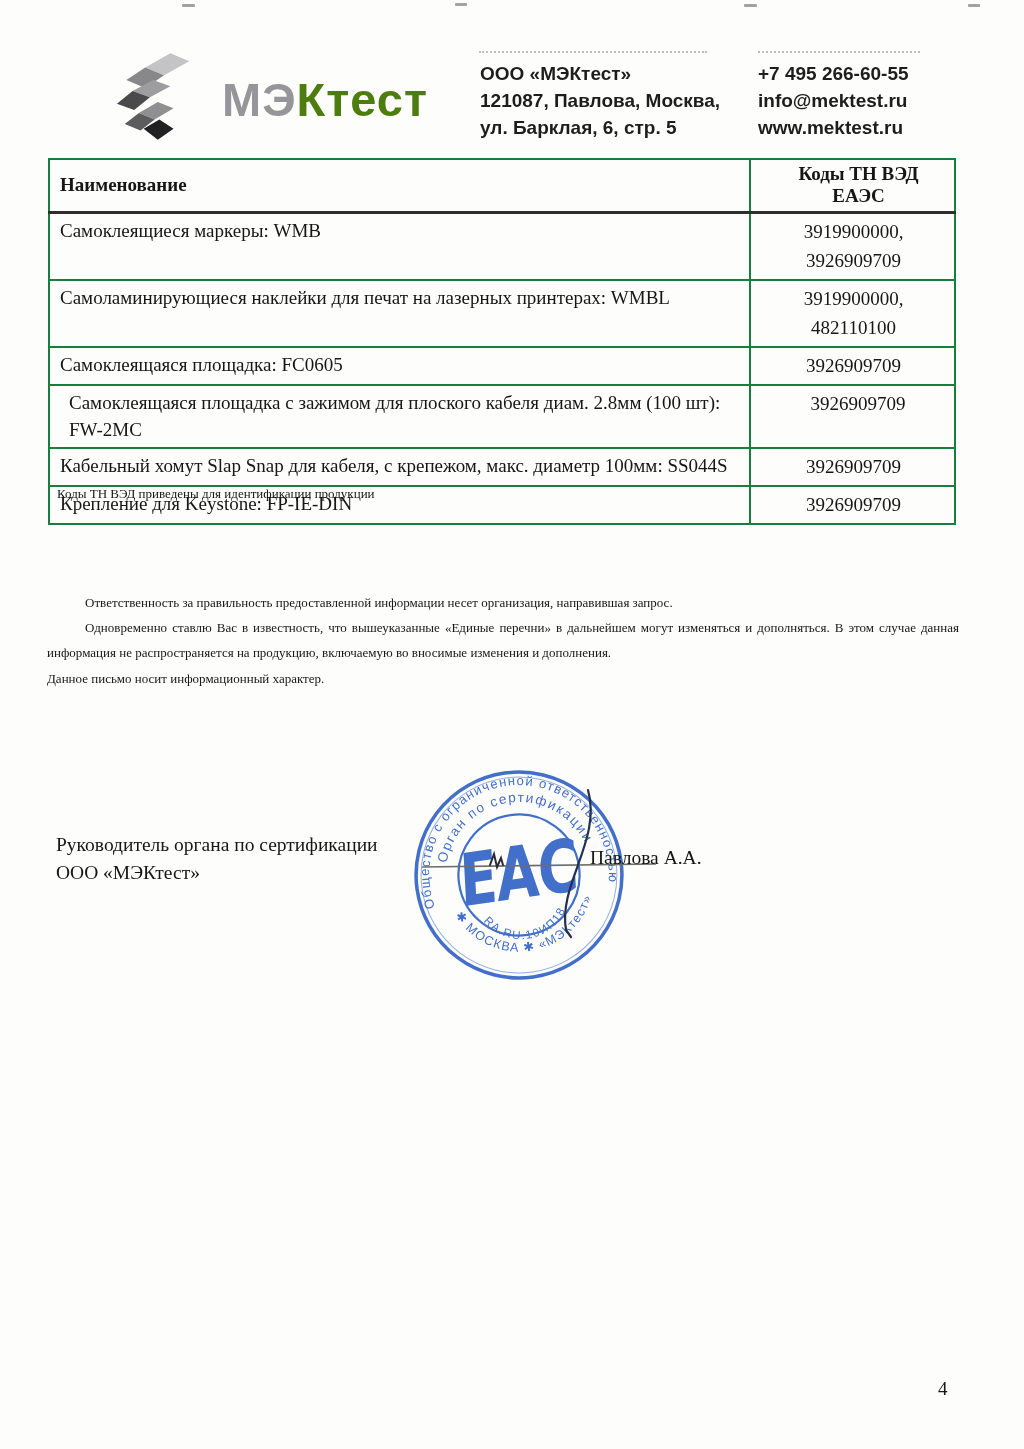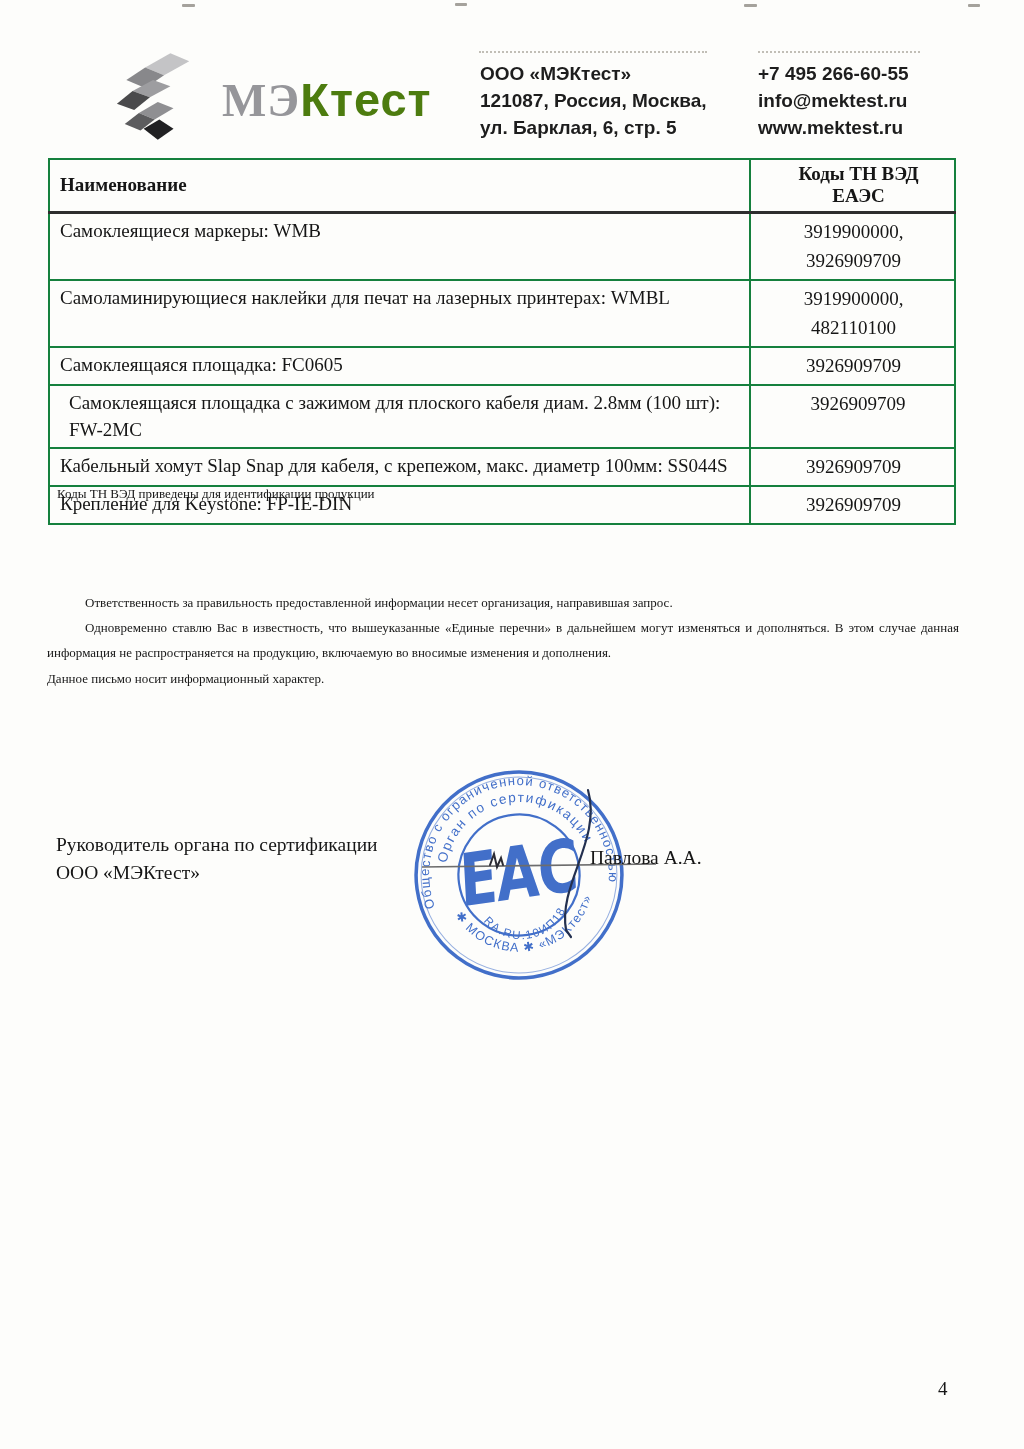--- a/index.html
+++ b/index.html
@@ -13,21 +13,21 @@
   }
   .abs{position:absolute;}
 
   
   .scan-dash{position:absolute;height:3px;background:#8f8b84;border-radius:1px;opacity:.8;}
   .letterhead-rule{position:absolute;border-top:2px dotted #b3afa6;opacity:.8;}
 
   
   .logo-wrap{left:98px;top:36px;display:flex;align-items:center;}
   .logo-text{font-family:"Liberation Sans",sans-serif;font-weight:bold;font-size:47px;letter-spacing:1px;margin-left:6px;margin-top:8px;}
-  .logo-gray{color:#96969a;font-family:Liberation Serif, serif;}
+  .logo-gray{color:#96969a;}
   .logo-black{color:#4d7c0f;}
   .contact-block{font-family:"Liberation Sans",sans-serif;font-weight:bold;font-size:19px;line-height:27px;color:#1d1d1d;}
 
   
   table.products{
     position:absolute;left:48px;top:158px;
     width:906px;border-collapse:collapse;table-layout:fixed;
     font-size:19px;
   }
   table.products col.c1{width:701px;}
@@ -83,21 +83,21 @@
     <polygon points="24,76 44,60 66,68 46,84" fill="#4a4a4c"></polygon>
     <polygon points="52,88 76,74 96,82 72,96" fill="#8f8f92"></polygon>
     <polygon points="34,102 52,88 72,96 54,110" fill="#5c5c5e"></polygon>
     <polygon points="58,108 78,96 96,108 76,122" fill="#212123"></polygon>
   </svg>
   <div class="logo-text"><span class="logo-gray">МЭ</span><span class="logo-black">Ктест</span></div>
 </div>
 
 <div class="abs contact-block" style="left:480px;top:60px;">
   <div>ООО «МЭКтест»</div>
-  <div>121087, Россия, Москва,</div>
+  <div>121087, Павлова, Москва,</div>
   <div>ул. Барклая, 6, стр. 5</div>
 </div>
 <div class="abs contact-block" style="left:758px;top:60px;">
   <div>+7 495 266-60-55</div>
   <div>info@mektest.ru</div>
   <div>www.mektest.ru</div>
 </div>
 
 <table class="products">
   <colgroup>

